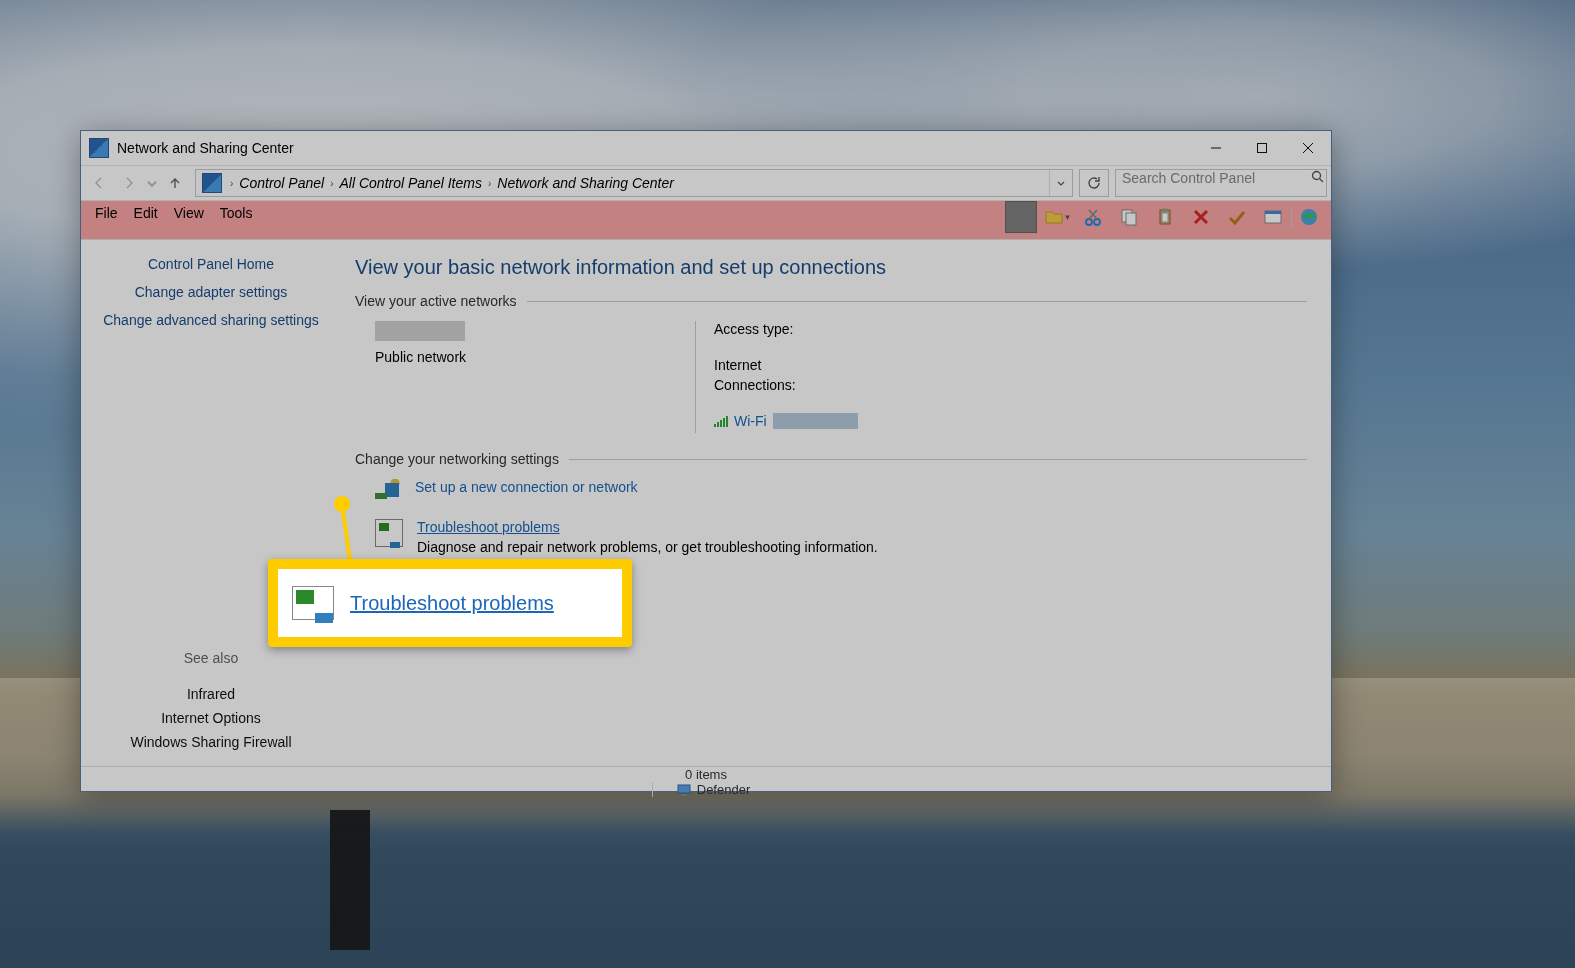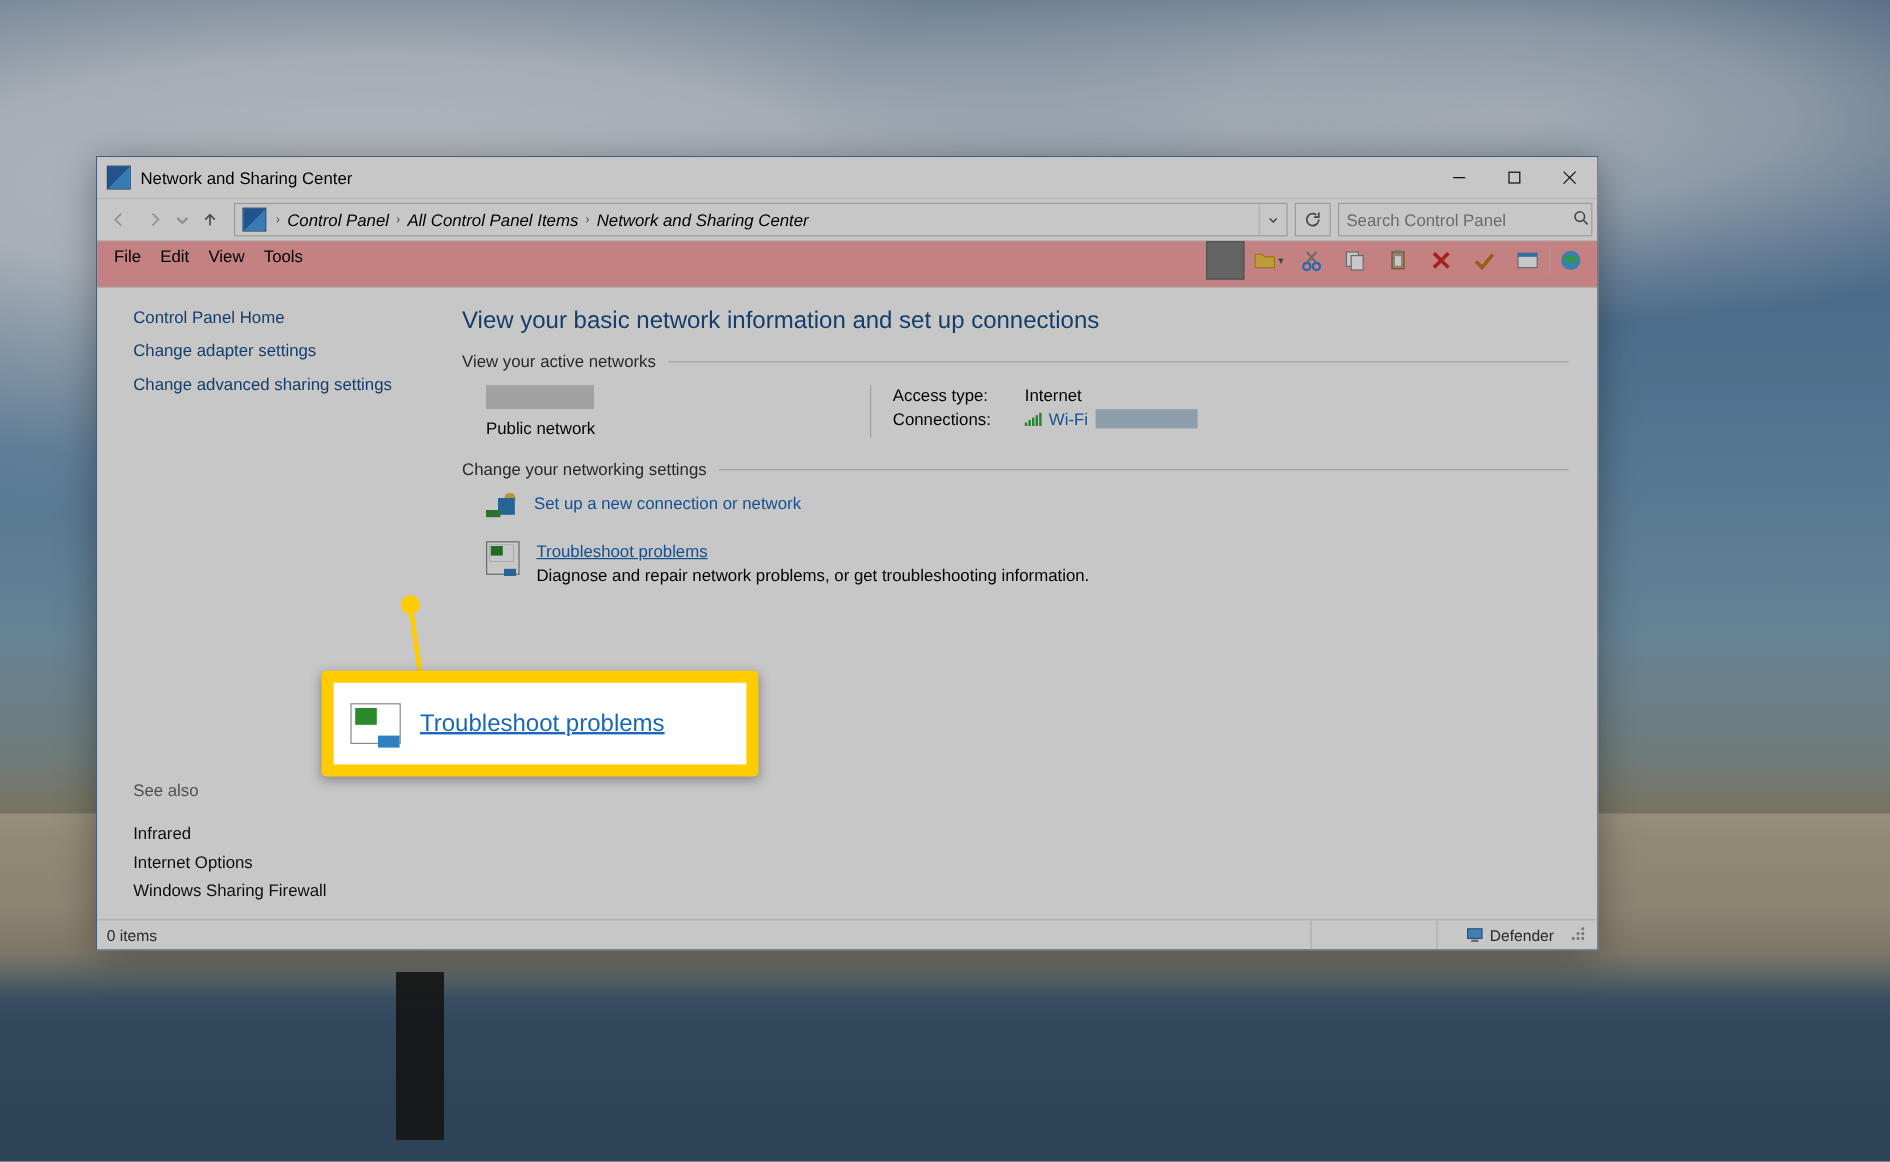--- a/index.html
+++ b/index.html
@@ -132,21 +132,21 @@
     width:28px; height:26px;
     border:1px solid #c8c8c8;
     display:flex;align-items:center;justify-content:center;
     background:#fff;
   }
   .refresh-btn svg { width:14px;height:14px;stroke:#555;fill:none;stroke-width:1.4; }
   .search {
     width:210px; height:26px;
     border:1px solid #c8c8c8;
     margin-left:4px;
-    display:flex; align-items:center;
+    display:flex; align-items:flex-start;
     background:#fff;
     color:#888;
   }
   .search input {
     border:0; outline:0; flex:1; padding:0 6px;
     font: inherit; color:#111; background:transparent;
   }
   .search input::placeholder { color:#888; }
   .search .sicon { width:22px; text-align:center; color:#555; }
 
@@ -171,25 +171,26 @@
   .tool svg { width:20px; height:20px; }
 
   .body {
     flex:1;
     display:flex;
     background:#fff;
     overflow:hidden;
   }
   .sidebar {
     width:230px;
-    padding: 16px 30px;
+    padding: 16px 15px;
     display:flex;
     flex-direction:column;
     gap:12px;
     color:#1a4e8a;
+    text-align:center;
   }
   .sidebar a { color:#1a4e8a; text-decoration:none; cursor:default; }
   .see-also { margin-top:auto; padding-top:20px; color:#666; }
   .see-also-list a { color:#111; }
   .see-also-list > div { margin-top:8px; }
 
   .content {
     flex:1;
     padding: 12px 24px 12px 14px;
     color:#000;
@@ -215,21 +216,21 @@
   .net-left { min-width:280px; }
   .net-name {
     width:90px; height:20px;
     background:#d0d0d0;
   }
   .net-type { margin-top:8px; }
   .net-right {
     border-left:1px solid #ccc;
     padding-left: 18px;
   }
-  .kv { display:flex; gap:20px; margin-bottom:4px; }
+  .kv { display:flex; gap:20px; margin-bottom:4px;flex-direction:column; }
   .kv .k { width:90px; }
   .link { color:#1a66b8; cursor:default; }
   .link.u { text-decoration:underline; }
   .wifi-val { display:inline-flex; align-items:center; gap:6px; }
   .wifi-mask {
     display:inline-block; width:85px; height:16px;
     background:#b6c9dc;
   }
   .signal-icon {
     display:inline-flex; align-items:flex-end; gap:1px; height:12px;
@@ -273,20 +274,21 @@
 
   .statusbar {
     height: 24px;
     border-top:1px solid #dedede;
     display:flex;
     align-items:center;
     padding:0 8px;
     font-size:13px;
     background:#fff;
     color:#333;
+    flex-direction:column;
   }
   .statusbar .spacer{flex:1;}
   .statusbar .cell { border-left:1px solid #dedede; height:100%; display:flex;align-items:center; padding:0 10px 0 24px; gap:6px;}
   .statusbar .cell.blank{width:70px;}
   .statusbar .grip {
     width:14px; height:14px; margin-left:4px;
     background:
       radial-gradient(circle at 10px 10px,#999 0 1px,transparent 1.5px),
       radial-gradient(circle at 6px 10px,#999 0 1px,transparent 1.5px),
       radial-gradient(circle at 10px 6px,#999 0 1px,transparent 1.5px),

